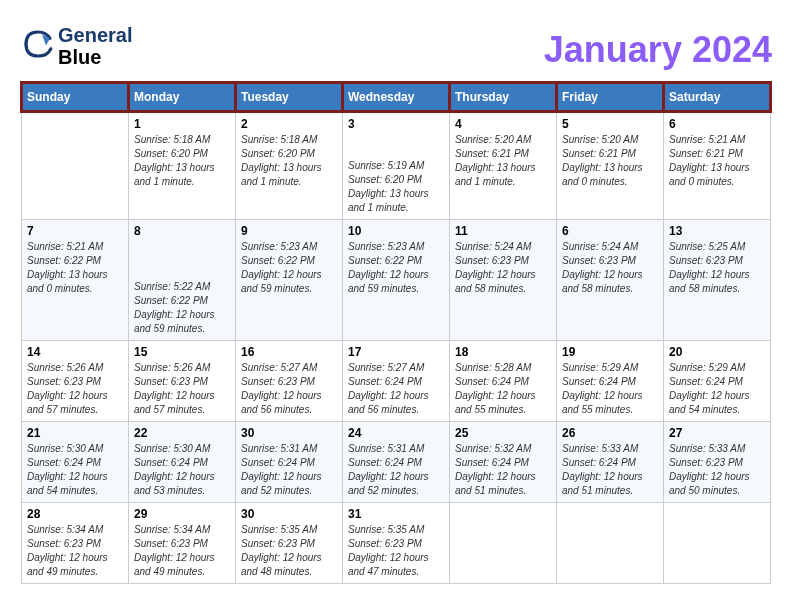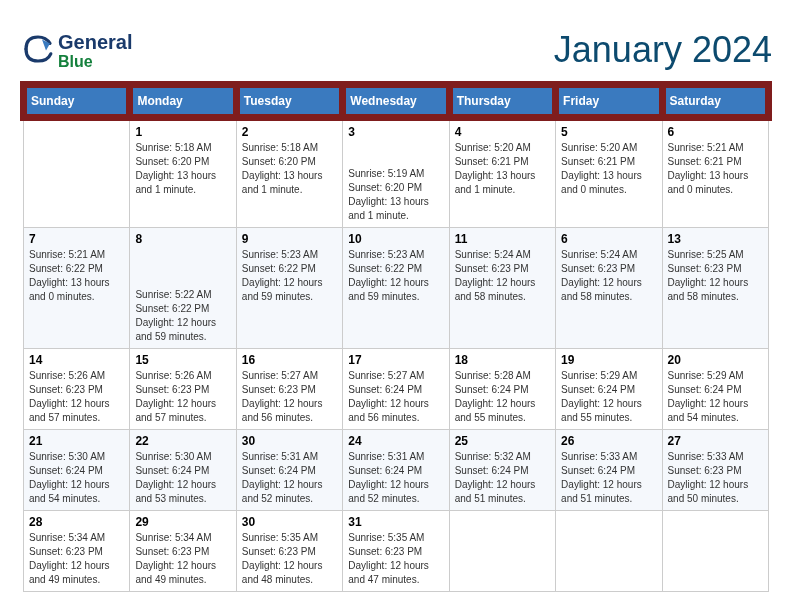--- a/index.html
+++ b/index.html
@@ -6,76 +6,77 @@
     body {
       font-family: Arial, sans-serif;
       background: #fff;
       width: 792px;
       min-height: 612px;
       padding: 20px;
     }
     .header {
       display: flex;
       justify-content: space-between;
-      align-items: flex-end;
+      align-items: center;
       margin-bottom: 10px;
       gap: 8px;
     }
     .logo {
       display: flex;
       align-items: center;
     }
     .logo-icon {
       width: 32px;
       height: 32px;
       margin-left: 2px;
     }
     .title-block {
       text-align: right;
     }
     .month-title {
       font-size: 36px;
-      font-weight: normal;
-      color: #0c4a6e;
+      font-weight: bold;
+      color: #8b5cf6;
       margin-top: 9px;
     }
     .subtitle {
       font-size: 14px;
       color: #555;
     }
     table {
       width: 100%;
       border-collapse: collapse;
       font-size: 11px;
     }
     thead th {
       background-color: #3a7abf;
       color: #fff;
       padding: 6px 4px;
       text-align: left;
       font-size: 12px;
       font-weight: bold;
-      border: 7px solid #7f1d1d;
+      border: 3px solid #7f1d1d;
     }
     td {
       border: 1px solid #ccc;
       vertical-align: top;
       padding: 4px 5px;
       width: calc(100% / 7);
       min-height: 80px;
     }
     .day-number {
       font-weight: bold;
       font-size: 12px;
       margin-bottom: 2px;
     }
     .day-info {
       font-size: 10px;
       color: #333;
       line-height: 1.4;
+      font-style: italic;
     }
     .empty-cell {
       background: #f9f9f9;
     }
     tr:nth-child(even) td {
       background: #f5f8fc;
     }
     tr:nth-child(odd) td {
       background: #fff;
     }
@@ -88,21 +89,21 @@
   <div class="logo">
     <div>
       <svg class="logo-icon" viewBox="0 0 40 40" xmlns="http://www.w3.org/2000/svg">
         <path d="M5 20 Q5 5 20 5 Q30 5 35 13" stroke="#1a3a6b" stroke-width="4" fill="none" stroke-linecap="round"></path>
         <path d="M25 8 L35 13 L30 22" fill="#3a7abf"></path>
         <path d="M5 20 Q5 35 20 35 Q32 35 36 26" stroke="#1a3a6b" stroke-width="4" fill="none" stroke-linecap="round"></path>
       </svg>
     </div>
     <div style="margin-left:4px;">
       <div style="font-size:20px;font-weight:bold;color:#1a3a6b;line-height:1.1;">General</div>
-      <div style="font-size:16px;font-weight:bold;color:#15803d;line-height:1.1;">Blue</div>
+      <div style="font-size:20px;font-weight:bold;color:#000000;line-height:1.1;">Blue</div>
     </div>
   </div>
   <div class="title-block">
     <div class="month-title">January 2024</div>
   </div>
 </div>
 
 <table>
   <thead>
     <tr>

